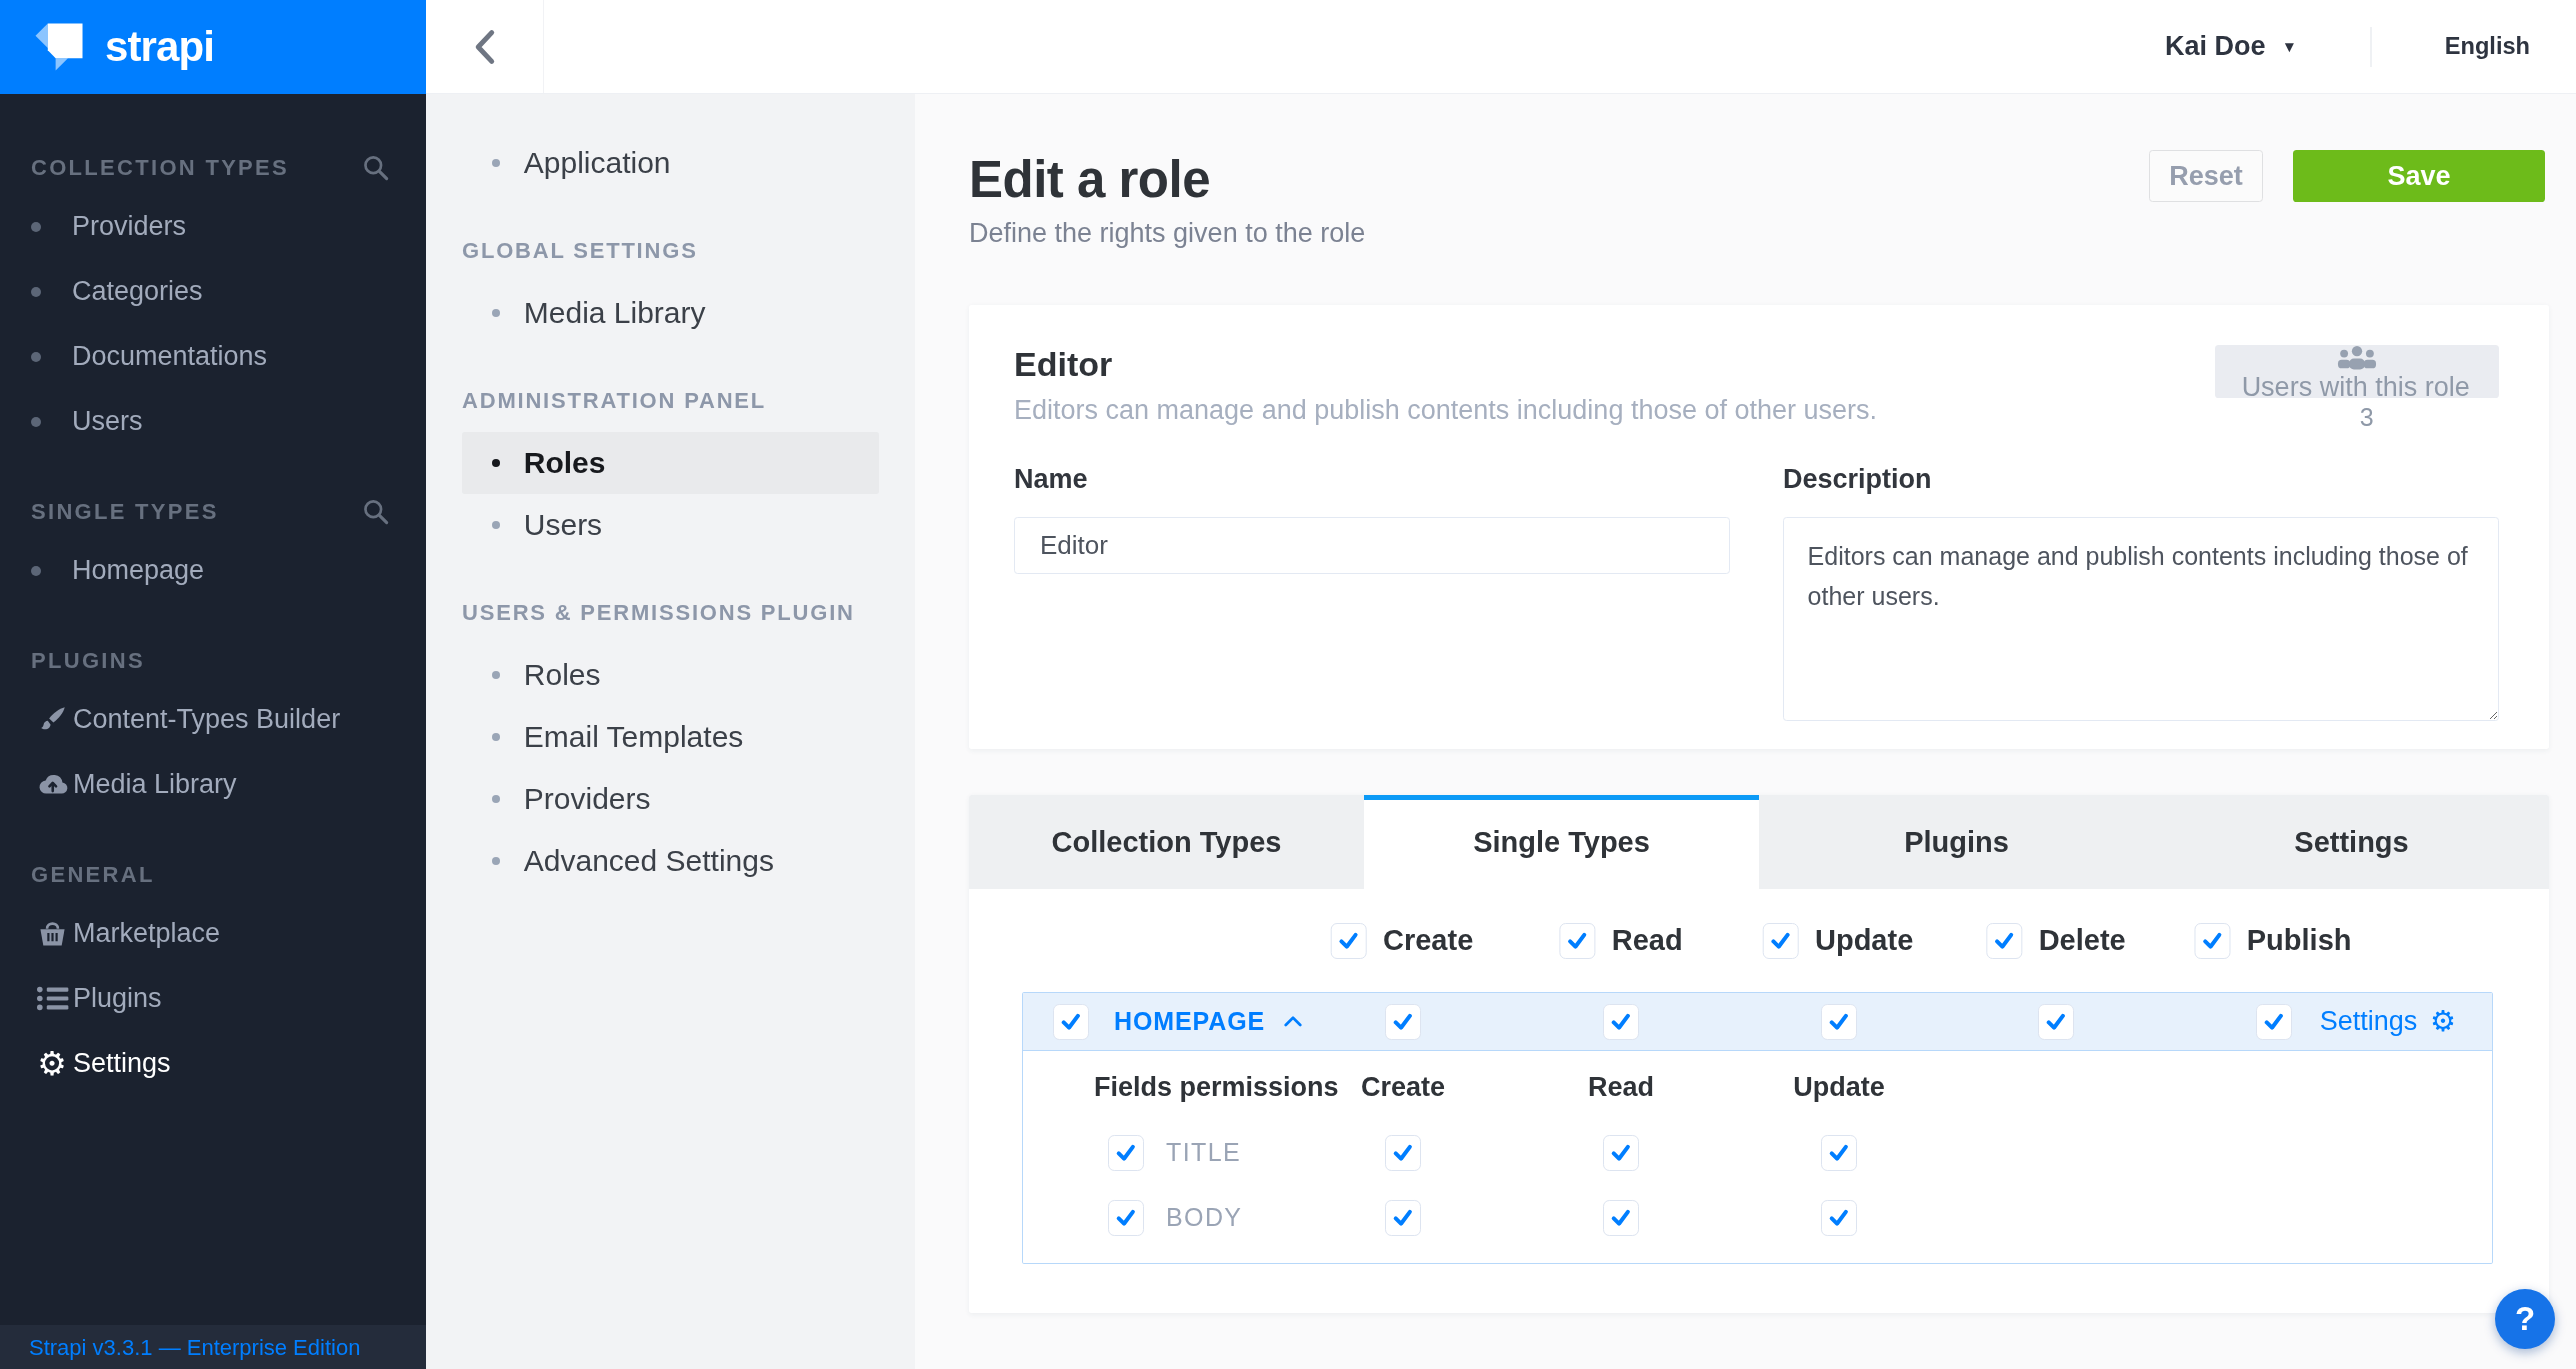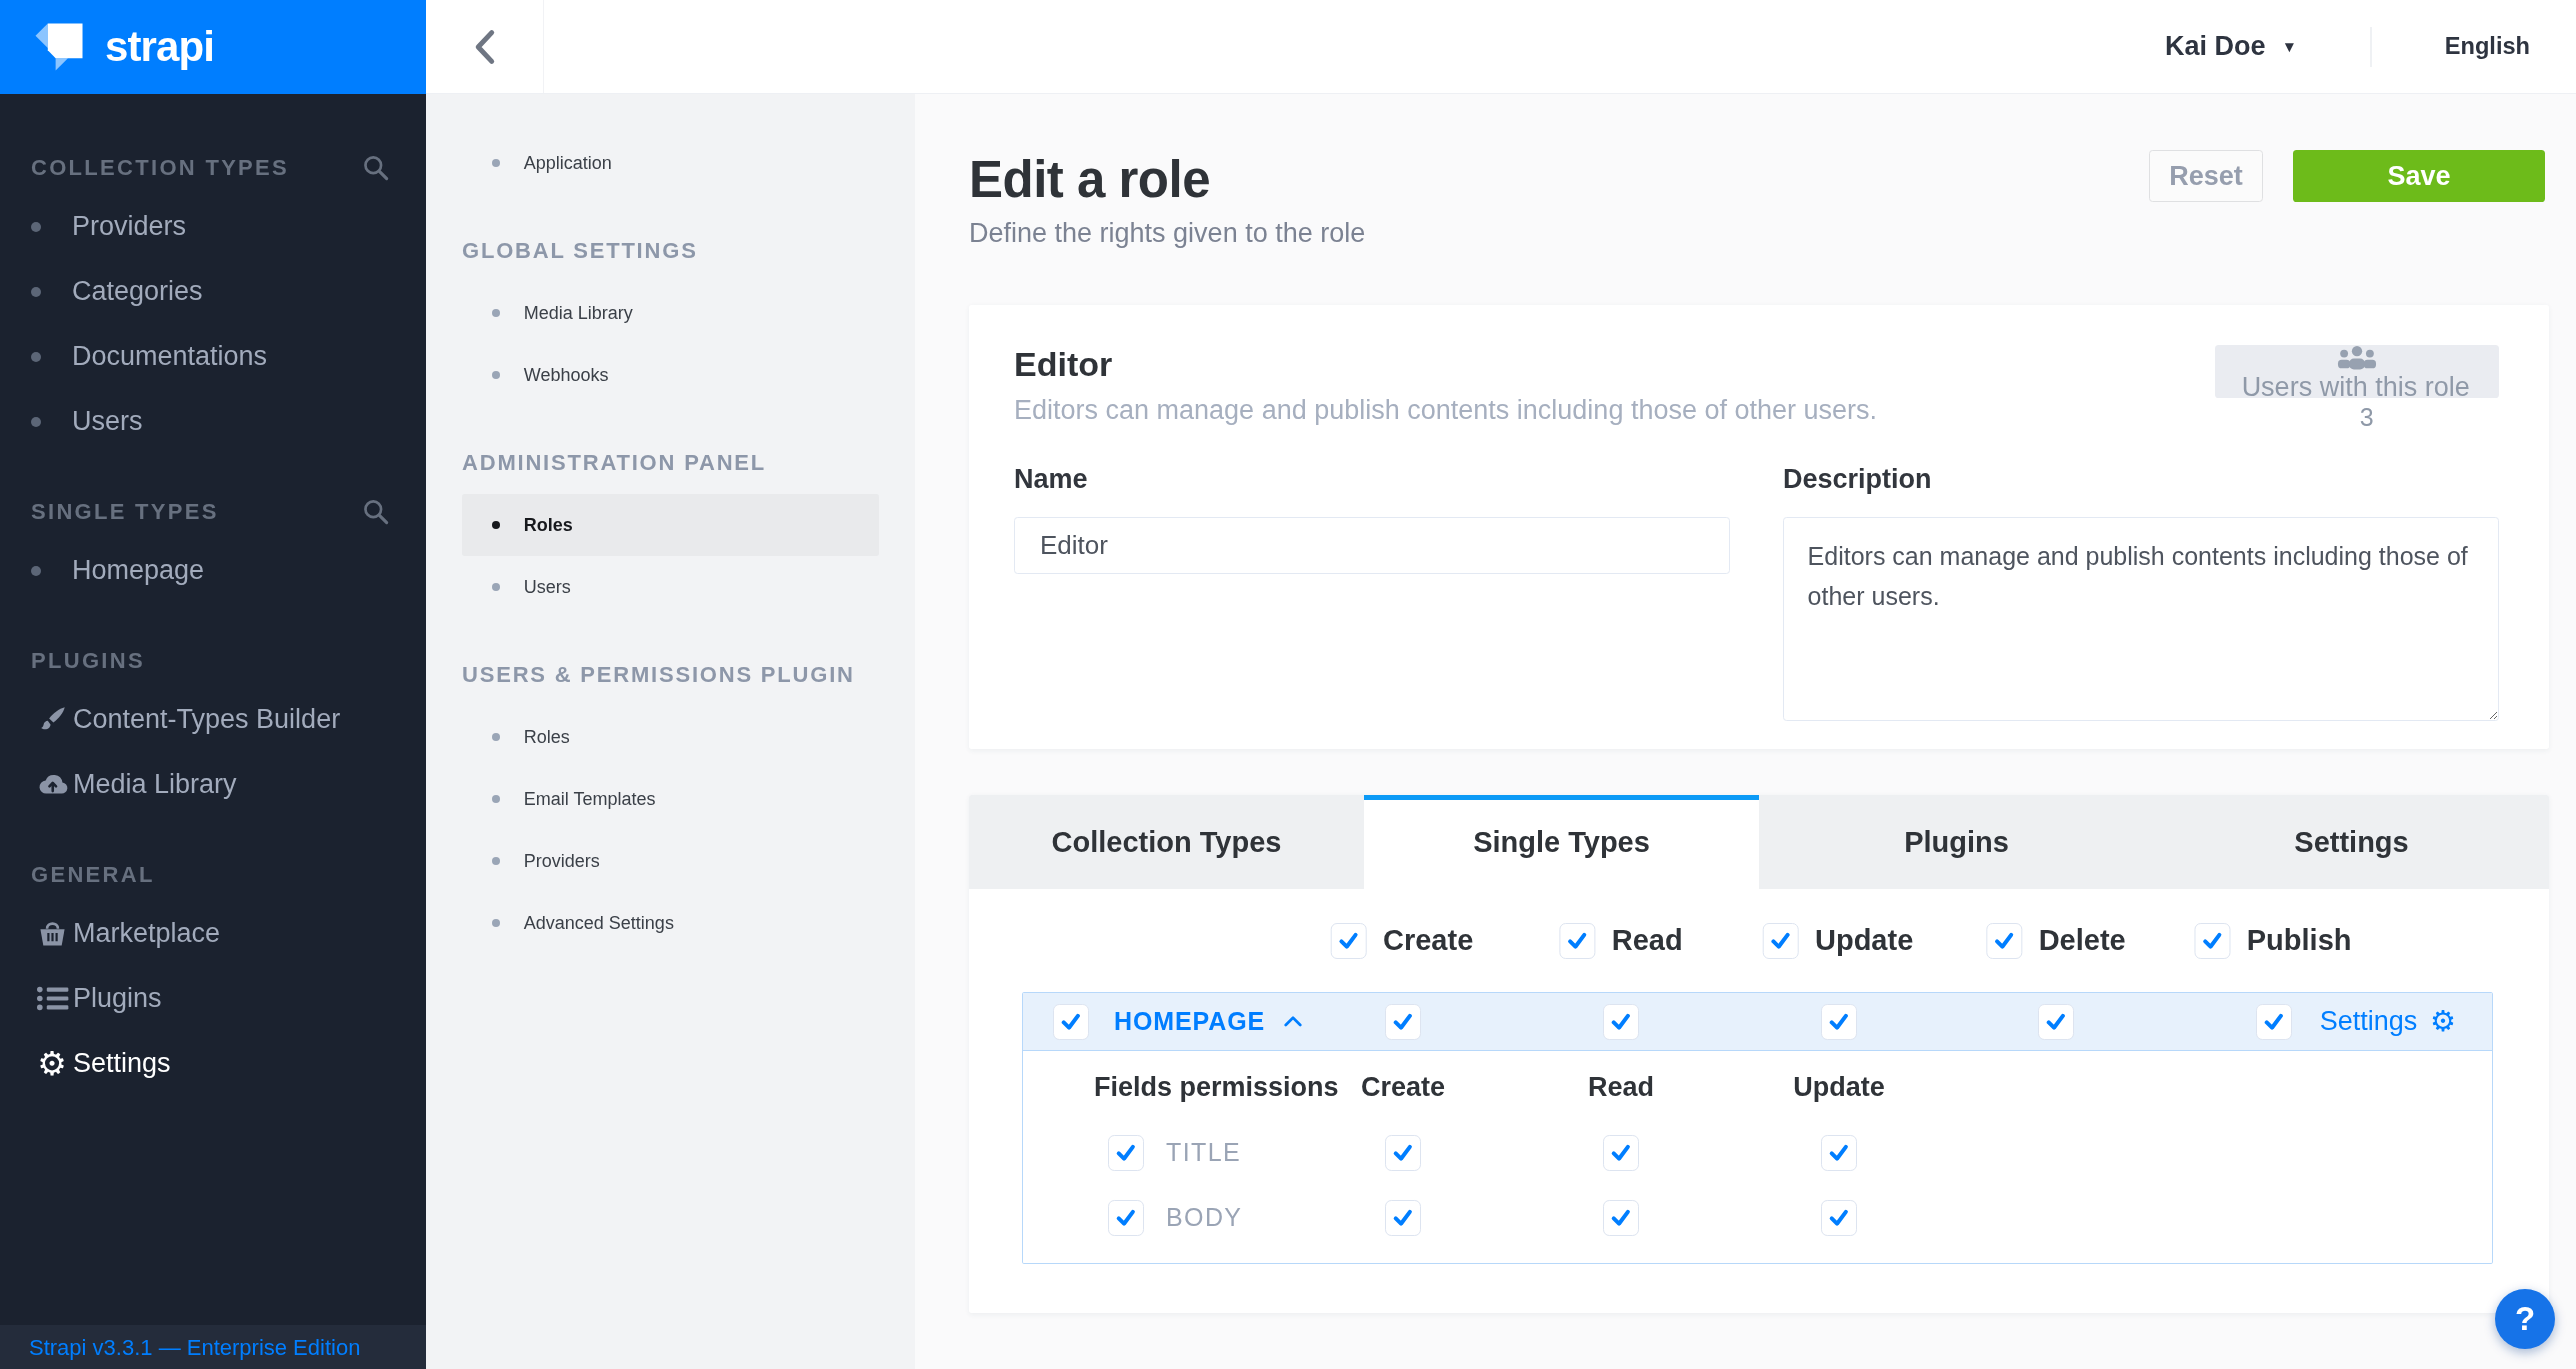--- a/index.html
+++ b/index.html
@@ -36,21 +36,21 @@
   .user-area{position:absolute;right:46px;top:0;height:93px;display:flex;align-items:center;gap:48px;}
   .user-menu{display:flex;align-items:center;cursor:pointer;}
   .user-name{font-size:27px;font-weight:600;color:#2e3440;}
   .caret-down{font-size:15.4px;color:#2e3440;margin-left:16.3px;}
   .top-divider{width:1.8px;height:40px;background:#eff1f4;margin:0 25px;}
   .language{font-size:23.6px;font-weight:bold;color:#2e3440;cursor:pointer;}
 
   
   .subnav{position:absolute;left:426px;top:94px;width:489px;height:1275px;background:#f2f3f5;box-sizing:border-box;padding-top:38px;}
   .subnav-header{padding-left:36px;color:#8d97a9;font-size:22px;font-weight:bold;letter-spacing:1.8px;margin:44px 0 18px 0;}
-  .subnav-item{margin:0 36px;height:62px;display:flex;align-items:center;padding-left:30px;border-radius:2.7px;color:#3b4048;font-size:18px;cursor:pointer;box-sizing:border-box;}
+  .subnav-item{margin:0 36px;height:62px;display:flex;align-items:center;padding-left:30px;border-radius:2.7px;color:#3b4048;font-size:30px;cursor:pointer;box-sizing:border-box;}
   .subnav-item .sbullet{width:8.2px;height:8.2px;border-radius:50%;background:#9aa5b6;margin-right:23.6px;flex:none;}
   .subnav-item.active{background:#e9eaec;font-weight:bold;color:#17191d;}
   .subnav-item.active .sbullet{background:#17191d;}
 
   
   main{position:absolute;left:915px;top:94px;right:0;bottom:0;background:#fafafb;padding:56px 27px 0 54px;box-sizing:border-box;}
   .page-title{font-size:51px;font-weight:bold;color:#2f3338;margin:0 0 9px 0;letter-spacing:-0.5px;}
   .page-subtitle{font-size:27px;color:#7b8292;}
   .head-buttons{position:absolute;top:56px;right:31px;display:flex;gap:19px;}
   .btn{height:52px;border-radius:3.6px;font-size:27px;font-weight:600;display:flex;align-items:center;justify-content:center;cursor:pointer;box-sizing:border-box;font-family:"Liberation Sans",sans-serif;margin-left:11px;}
@@ -236,24 +236,20 @@
   <aside class="subnav" id="subnav">
       <div class="subnav-item">
         <span class="sbullet"></span>
         <span>Application</span>
       </div>
       <div class="subnav-header">GLOBAL SETTINGS</div>
       <div class="subnav-item">
         <span class="sbullet"></span>
         <span>Media Library</span>
       </div>
-      <div class="subnav-item">
-        <span class="sbullet"></span>
-        <span>Webhooks</span>
-      </div>
       <div class="subnav-header">ADMINISTRATION PANEL</div>
       <div class="subnav-item active">
         <span class="sbullet"></span>
         <span>Roles</span>
       </div>
       <div class="subnav-item">
         <span class="sbullet"></span>
         <span>Users</span>
       </div>
       <div class="subnav-header">USERS &amp; PERMISSIONS PLUGIN</div>

